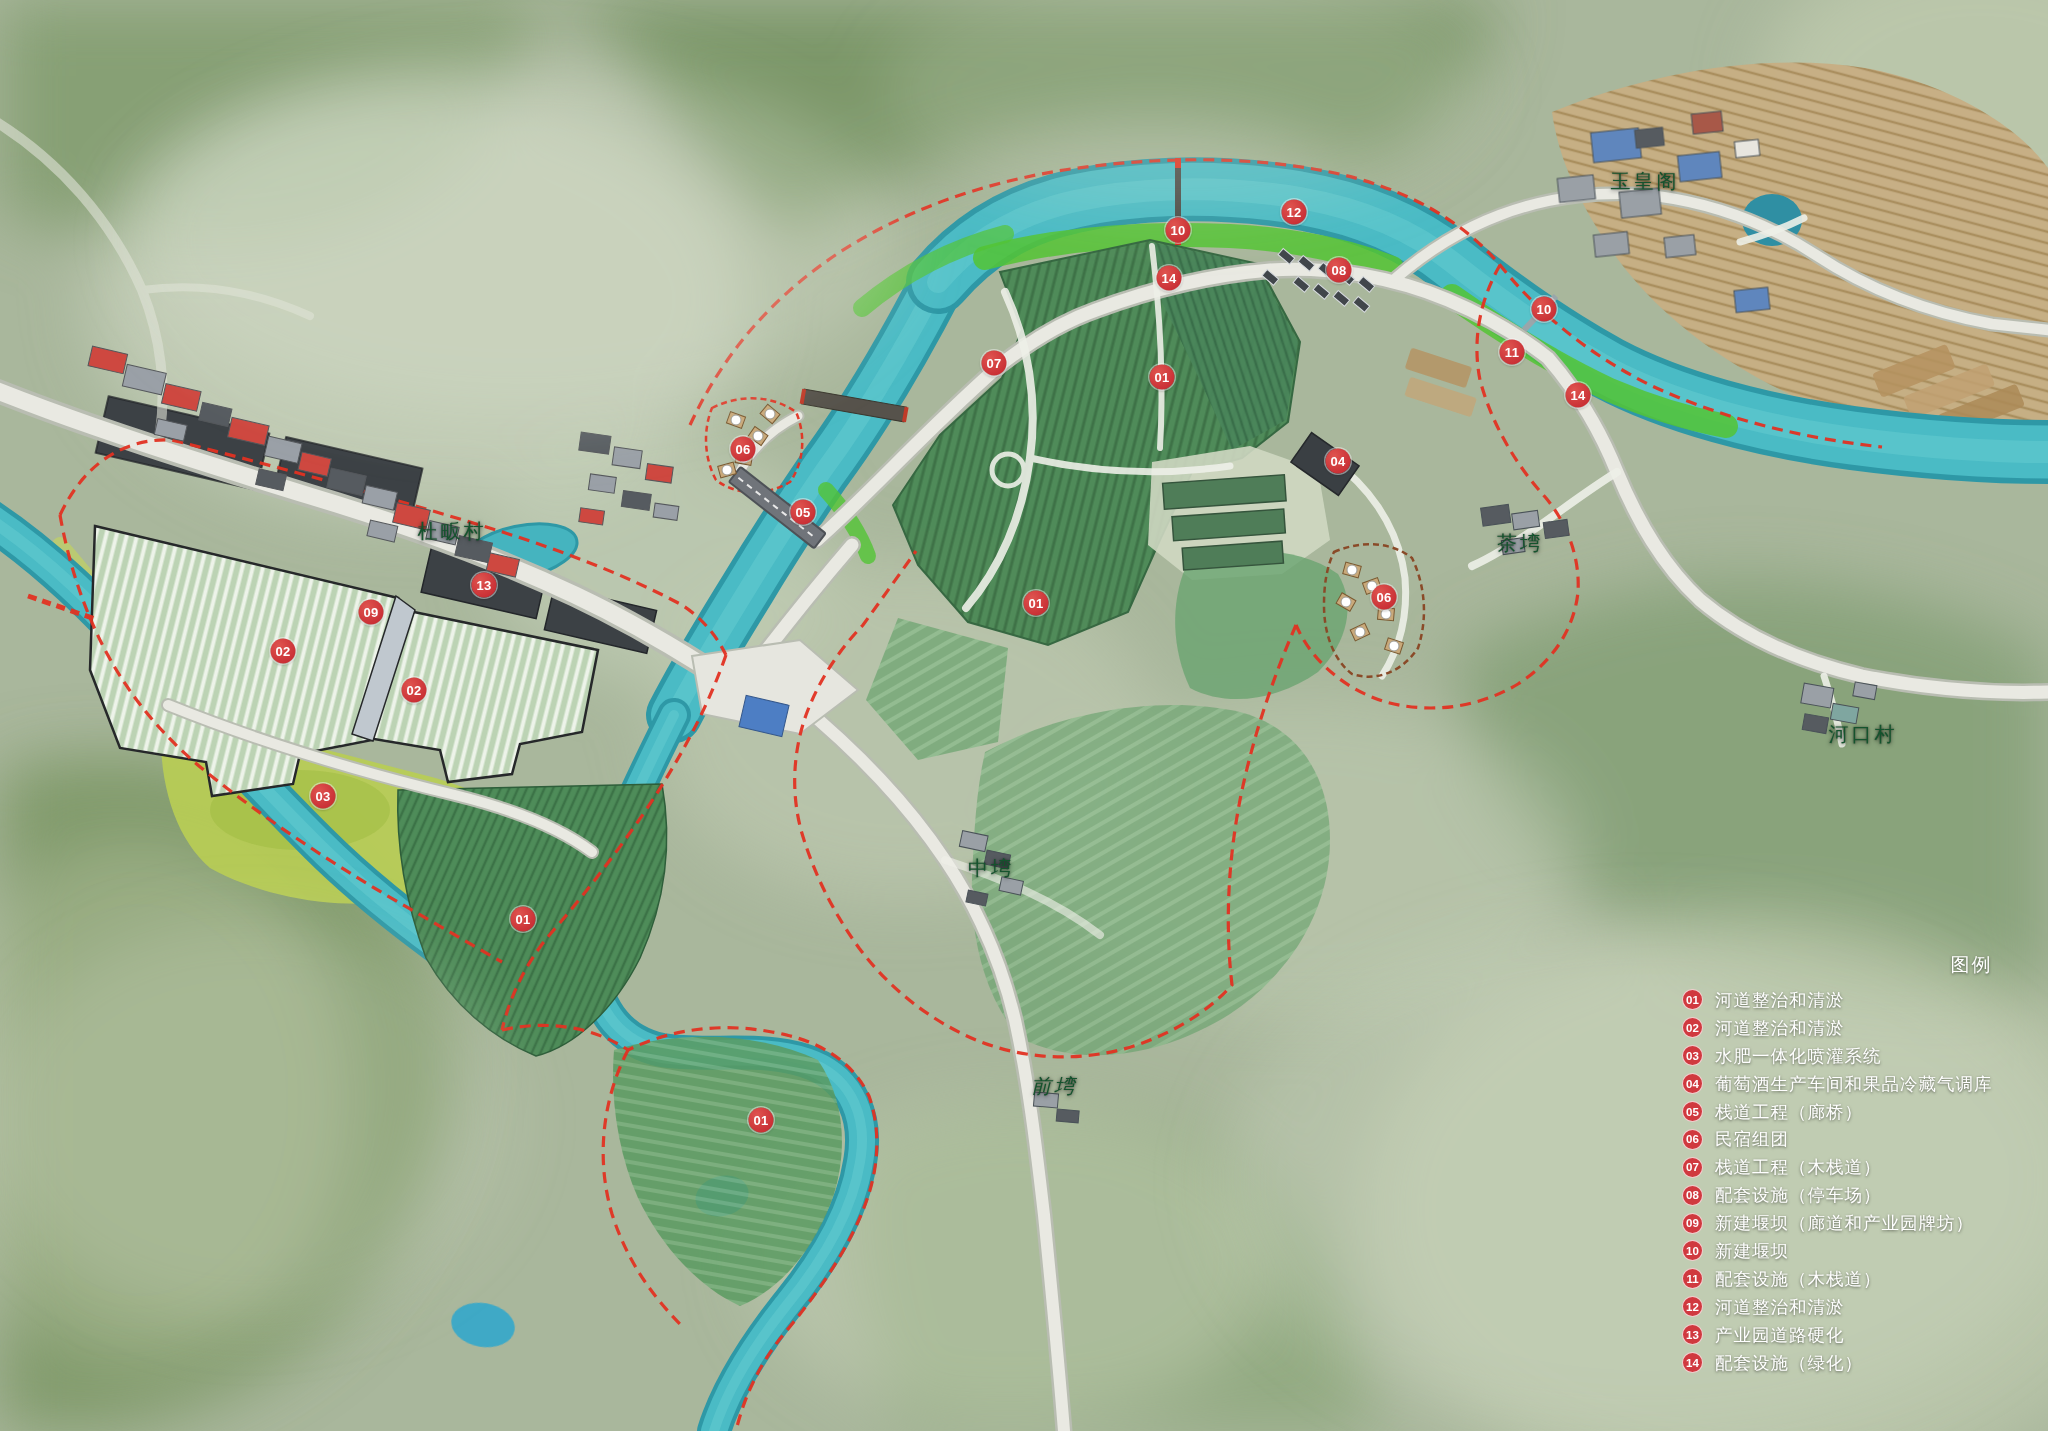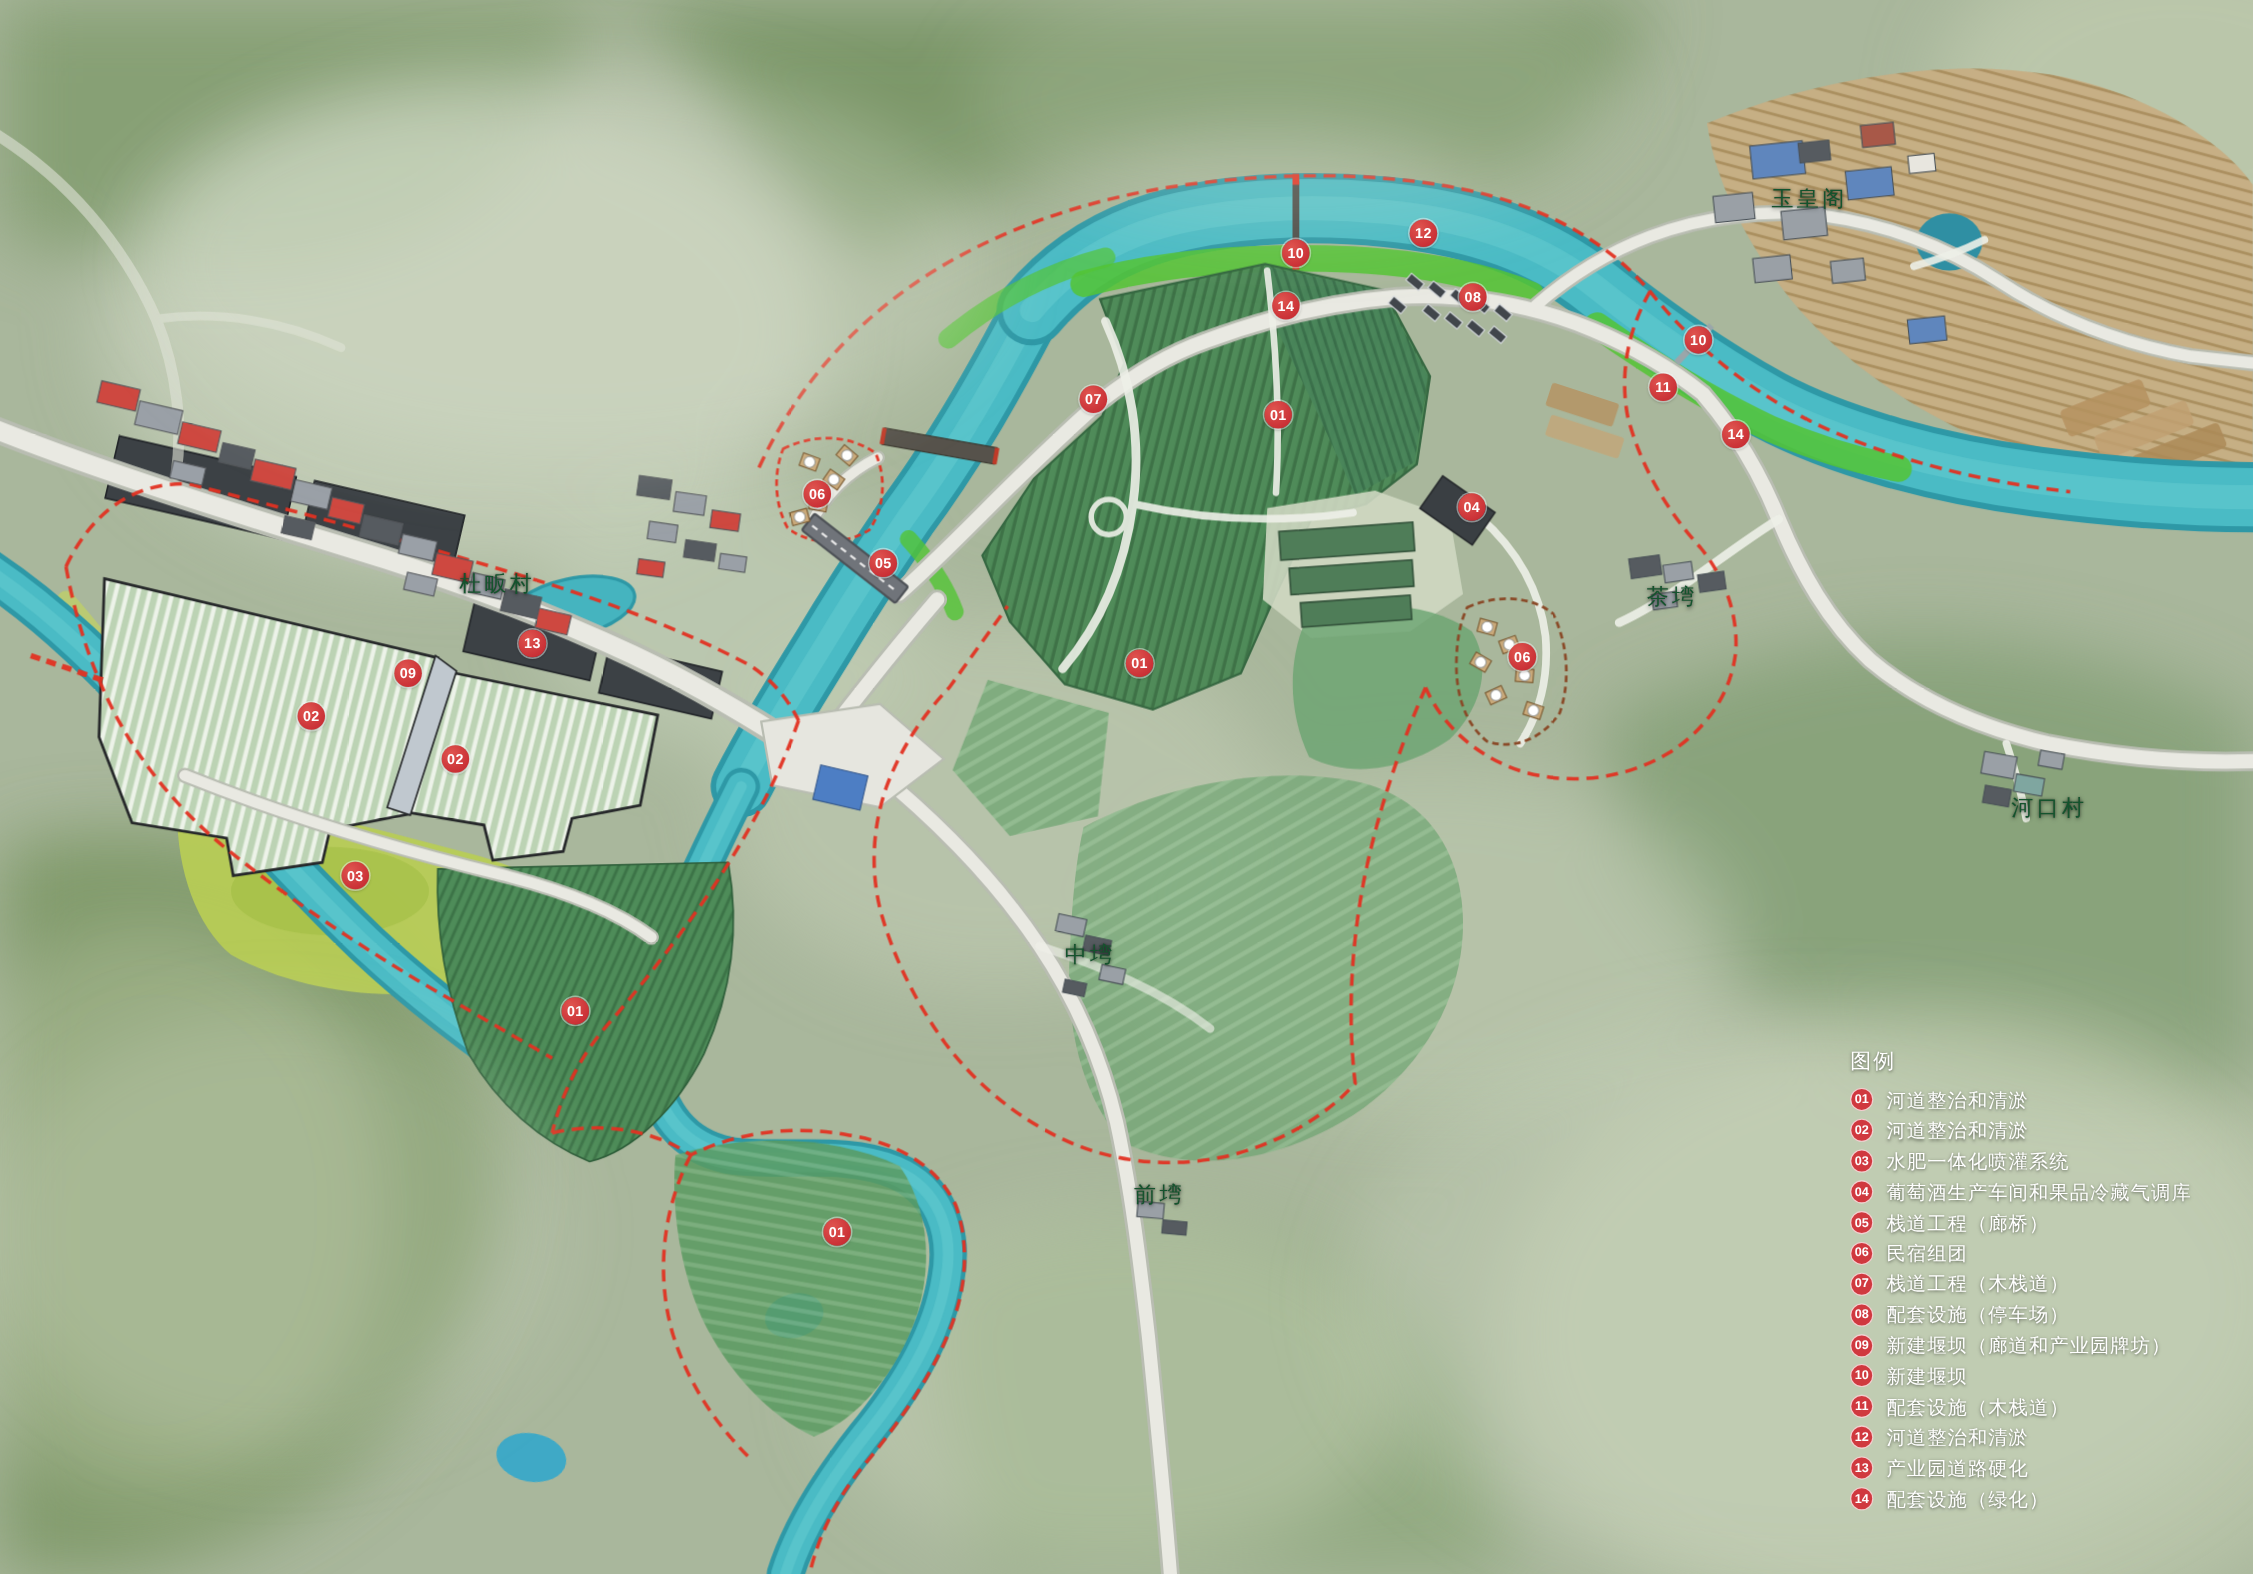--- a/index.html
+++ b/index.html
@@ -7,21 +7,21 @@
          font-family:"Liberation Sans","DejaVu Sans",sans-serif;background:#a9b79c;}
   .stage > svg{position:absolute;left:0;top:0;}
   .marker{position:absolute;width:25px;height:25px;transform:translate(-50%,-50%);
           border-radius:50%;background:radial-gradient(circle at 35% 30%,#df544f,#c92f35 75%);
           color:#fff;font-weight:bold;font-size:13px;line-height:25px;text-align:center;
           box-shadow:0 0 0 1.5px rgba(255,255,255,.45),0 1px 3px rgba(0,0,0,.45);
           letter-spacing:.3px;cursor:pointer;user-select:none;}
   .place{position:absolute;transform:translate(-50%,-50%);color:#14532d;font-size:20px;
          letter-spacing:3px;white-space:nowrap;
          text-shadow:0 1px 4px rgba(0,0,0,.6),0 0 2px rgba(0,0,0,.4);}
-  .legend{position:absolute;left:1682px;top:952px;color:#fff;}
+  .legend{position:absolute;left:1682px;top:952px;color:#fff;text-align:right;}
   .legend-title{font-size:19px;letter-spacing:2px;text-shadow:0 1px 3px rgba(0,0,0,.55);}
   .legend ul{list-style:none;margin:8px 0 0 0;padding:0;}
   .legend li{display:flex;align-items:center;height:27.9px;}
   .badge{width:21px;height:21px;border-radius:50%;background:#d0393f;
          border:1px solid rgba(255,255,255,.75);box-sizing:border-box;color:#fff;
          font-size:11.5px;font-weight:bold;display:flex;align-items:center;
          justify-content:center;flex:0 0 21px;}
   .legend .lab{margin-left:12px;font-size:17.5px;letter-spacing:1px;
          text-shadow:0 1px 3px rgba(0,0,0,.55);}
 </style>
@@ -369,21 +369,21 @@
 <div class="marker" style="left: 283px; top: 651px;">02</div>
 <div class="marker" style="left: 414px; top: 690px;">02</div>
 <div class="marker" style="left: 323px; top: 796px;">03</div>
 <div class="marker" style="left: 1036px; top: 603px;">01</div>
 <div class="marker" style="left: 523px; top: 919px;">01</div>
 <div class="marker" style="left: 761px; top: 1120px;">01</div>
 
 <div class="place" style="left: 1645px; top: 181px;">玉皇阁</div>
 <div class="place" style="left: 452px; top: 483px; margin-top: 48px;">杜畈村</div>
 <div class="place" style="left: 991px; top: 856px; margin-top: 12px;">中塆</div>
-<div class="place" style="left: 1054px; top: 1086px;">前塆</div>
+<div class="place" style="left: 1054px; top: 1086px; font-style: italic;">前塆</div>
 <div class="place" style="left: 1520px; top: 543px;">茶塆</div>
 <div class="place" style="left: 1863px; top: 734px;">河口村</div>
 
 <div class="legend">
   <div class="legend-title">图例</div>
   <ul>
     <li>
           <span class="badge">01</span>
           <span class="lab">河道整治和清淤</span>
         </li>

